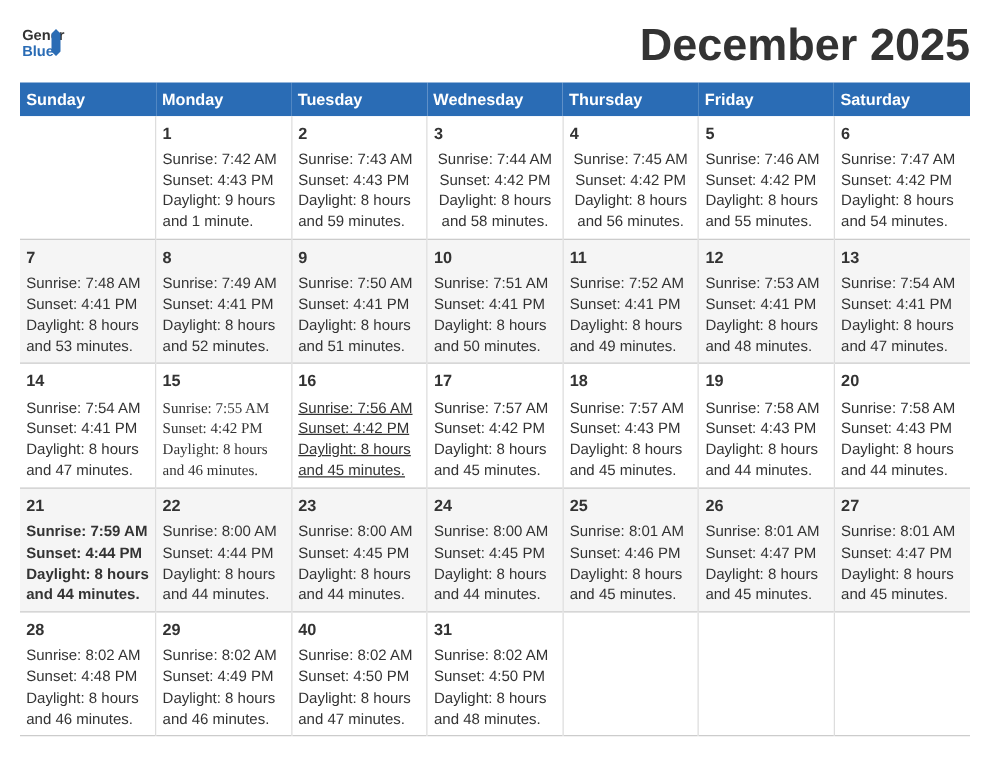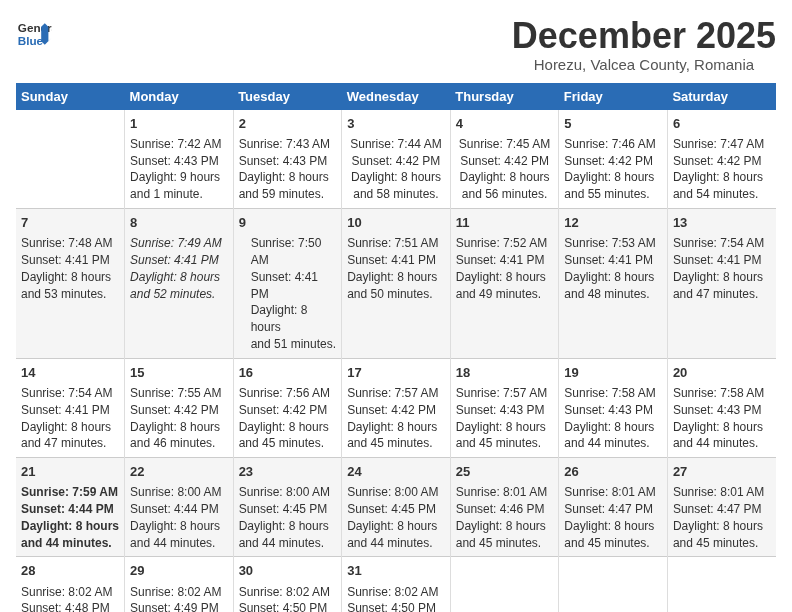--- a/index.html
+++ b/index.html
@@ -19,21 +19,21 @@
     .logo {
       display: flex;
       align-items: center;
       gap: 4px;
     }
     .logo-icon {
       width: 36px;
       height: 36px;
     }
     .title-area {
-      text-align: center;
+      text-align: right;
     }
     .month-title {
       font-size: 36px;
       font-weight: bold;
       color: #333;
       line-height: 1.1;
     }
     .location-title {
       font-size: 15px;
       color: #555;
@@ -88,21 +88,20 @@
 <div class="header-area">
   <div class="logo">
     <svg class="logo-icon" viewBox="0 0 40 40">
       <text x="2" y="18" font-size="13" font-weight="bold" fill="#333">General</text>
       <text x="2" y="32" font-size="13" font-weight="bold" fill="#2a6cb5">Blue</text>
       <polygon points="32,8 40,16 36,12 36,28 40,24 32,32 28,28 28,12" fill="#2a6cb5"></polygon>
     </svg>
   </div>
   <div class="title-area">
     <div class="month-title">December 2025</div>
-    <div class="location-title">Horezu, Valcea County, Romania</div>
   </div>
 </div>
 
 <table>
   <thead>
     <tr id="weekday-header">
     <th>Sunday</th>
         <th>Monday</th>
         <th>Tuesday</th>
         <th>Wednesday</th>
@@ -160,28 +159,28 @@
       <tr>
         <td>
           <div class="day-num">7</div>
           <div class="day-info" style="white-space: pre-line;">Sunrise: 7:48 AM
 Sunset: 4:41 PM
 Daylight: 8 hours
 and 53 minutes.</div>
         </td>
         <td>
           <div class="day-num">8</div>
-          <div class="day-info" style="white-space: pre-line; font-style: italic;">Sunrise: 7:49 AM
+          <div class="day-info" style="white-space: pre-line;">Sunrise: 7:49 AM
 Sunset: 4:41 PM
 Daylight: 8 hours
 and 52 minutes.</div>
         </td>
         <td>
           <div class="day-num">9</div>
-          <div class="day-info" style="white-space: pre-line; margin-left: 12px;">Sunrise: 7:50 AM
+          <div class="day-info" style="white-space: pre-line;">Sunrise: 7:50 AM
 Sunset: 4:41 PM
 Daylight: 8 hours
 and 51 minutes.</div>
         </td>
         <td>
           <div class="day-num">10</div>
           <div class="day-info" style="white-space: pre-line;">Sunrise: 7:51 AM
 Sunset: 4:41 PM
 Daylight: 8 hours
 and 50 minutes.</div>
@@ -211,28 +210,28 @@
       <tr>
         <td>
           <div class="day-num">14</div>
           <div class="day-info" style="white-space: pre-line;">Sunrise: 7:54 AM
 Sunset: 4:41 PM
 Daylight: 8 hours
 and 47 minutes.</div>
         </td>
         <td>
           <div class="day-num">15</div>
-          <div class="day-info" style="white-space: pre-line;">Sunrise: 7:55 AM
+          <div class="day-info" style="white-space: pre-line; font-family: Liberation Serif, serif;">Sunrise: 7:55 AM
 Sunset: 4:42 PM
 Daylight: 8 hours
 and 46 minutes.</div>
         </td>
         <td>
           <div class="day-num">16</div>
-          <div class="day-info" style="white-space: pre-line;">Sunrise: 7:56 AM
+          <div class="day-info" style="white-space: pre-line; text-decoration: underline;">Sunrise: 7:56 AM
 Sunset: 4:42 PM
 Daylight: 8 hours
 and 45 minutes.</div>
         </td>
         <td>
           <div class="day-num">17</div>
           <div class="day-info" style="white-space: pre-line;">Sunrise: 7:57 AM
 Sunset: 4:42 PM
 Daylight: 8 hours
 and 45 minutes.</div>
@@ -319,21 +318,21 @@
 and 46 minutes.</div>
         </td>
         <td>
           <div class="day-num">29</div>
           <div class="day-info" style="white-space: pre-line;">Sunrise: 8:02 AM
 Sunset: 4:49 PM
 Daylight: 8 hours
 and 46 minutes.</div>
         </td>
         <td>
-          <div class="day-num">30</div>
+          <div class="day-num">40</div>
           <div class="day-info" style="white-space: pre-line;">Sunrise: 8:02 AM
 Sunset: 4:50 PM
 Daylight: 8 hours
 and 47 minutes.</div>
         </td>
         <td>
           <div class="day-num">31</div>
           <div class="day-info" style="white-space: pre-line;">Sunrise: 8:02 AM
 Sunset: 4:50 PM
 Daylight: 8 hours

